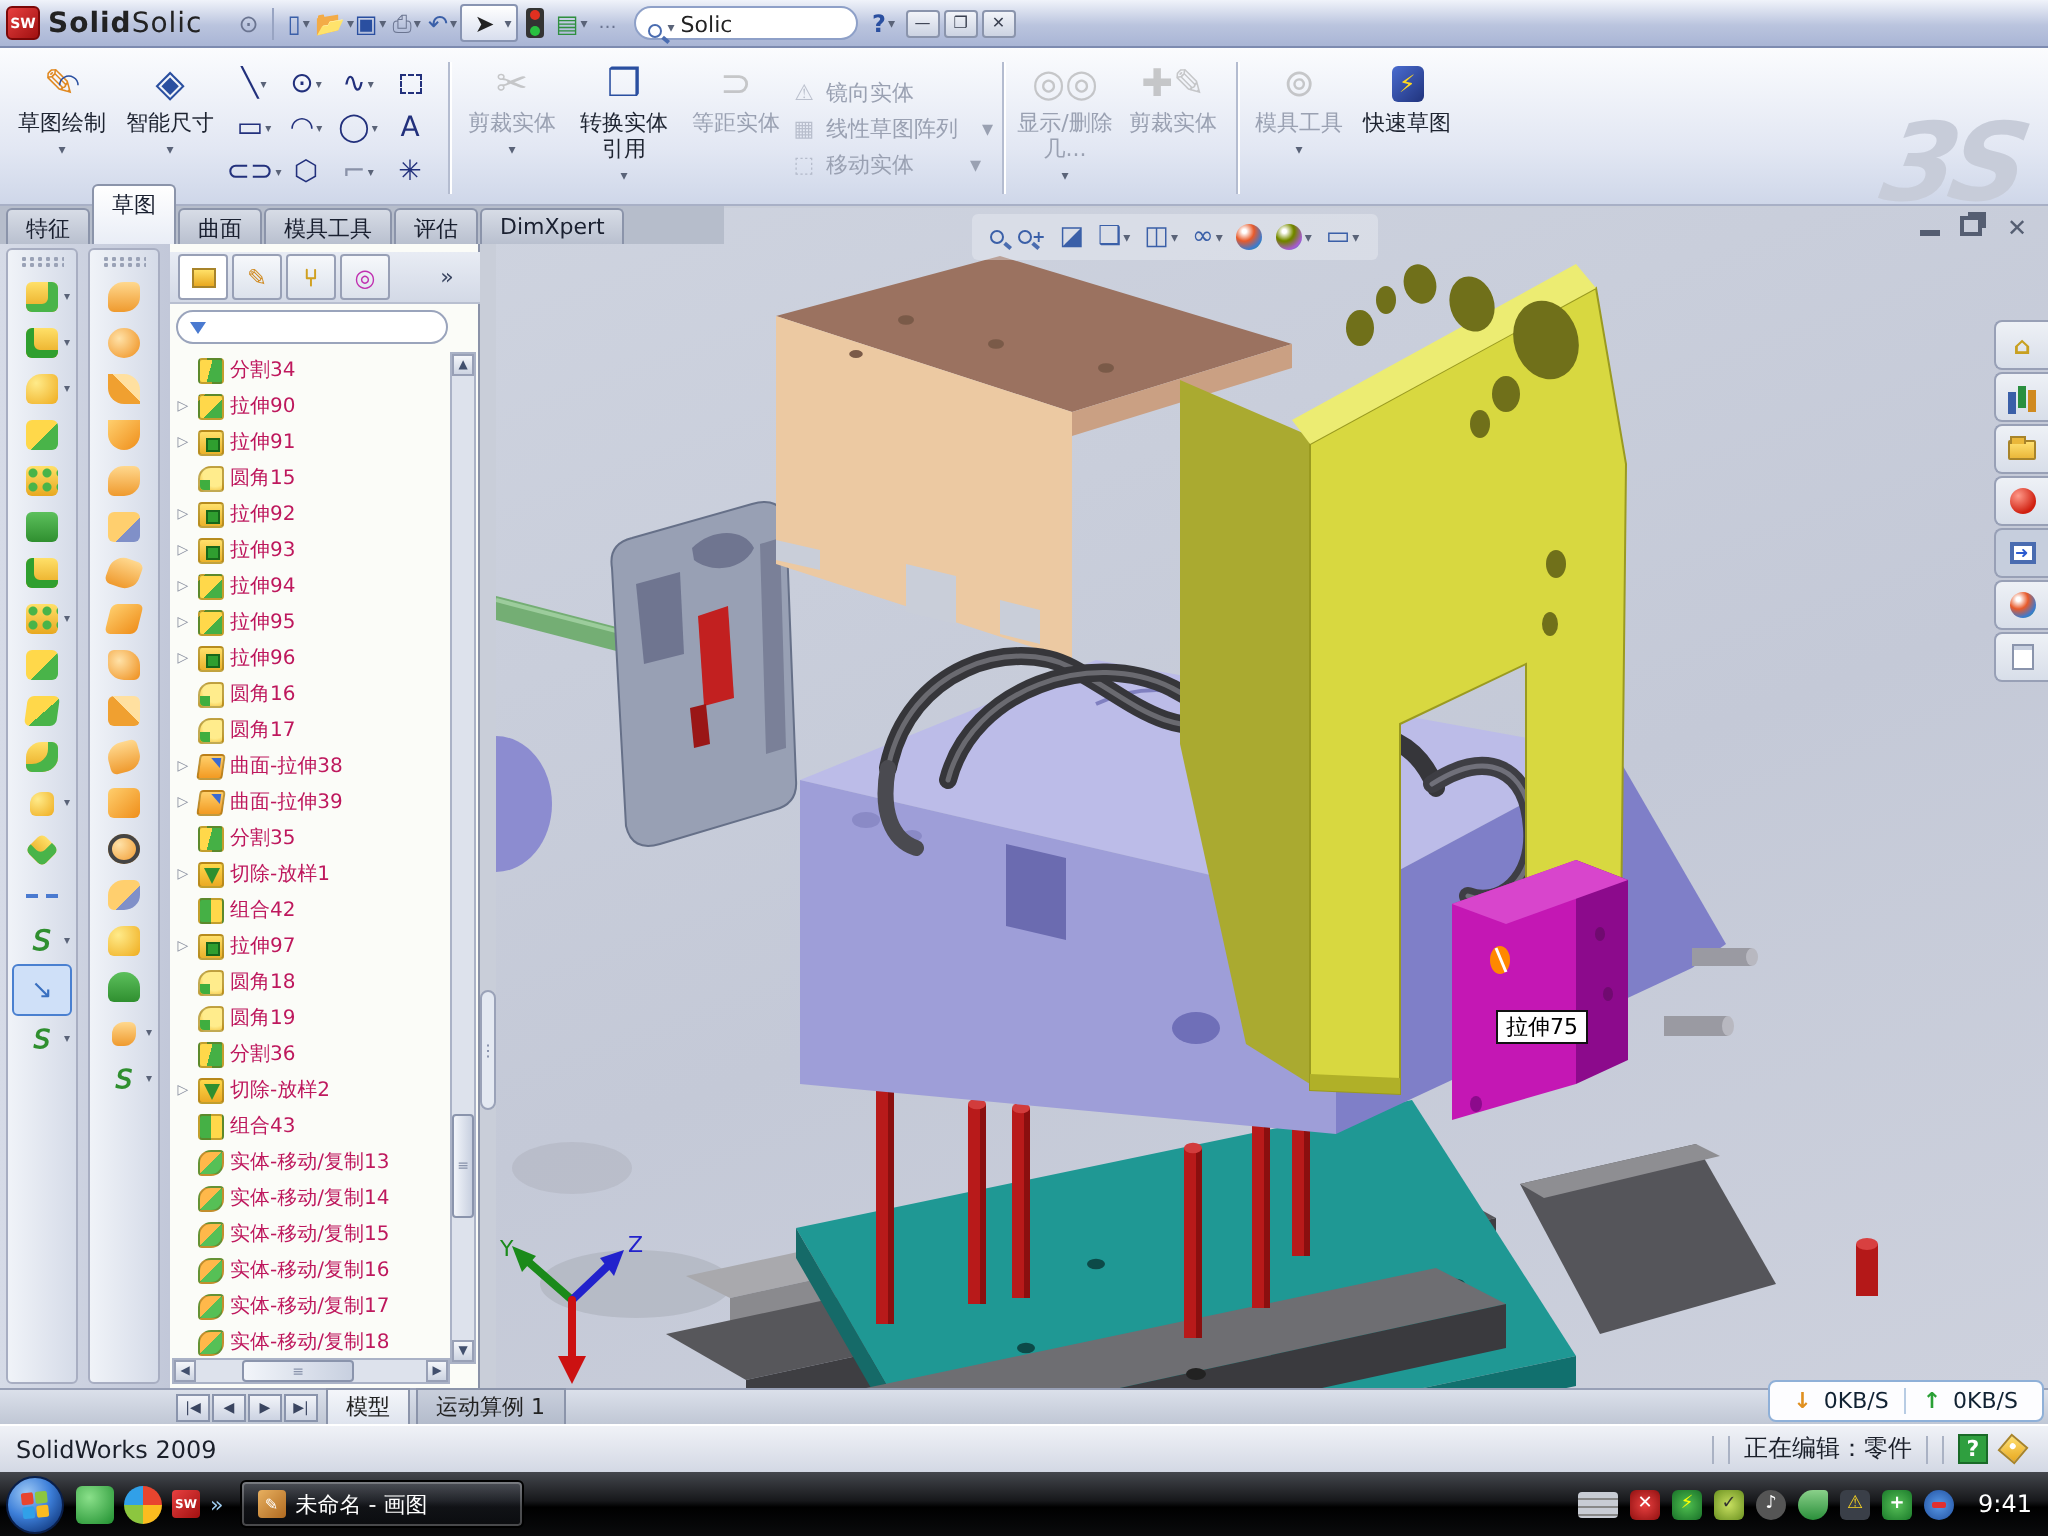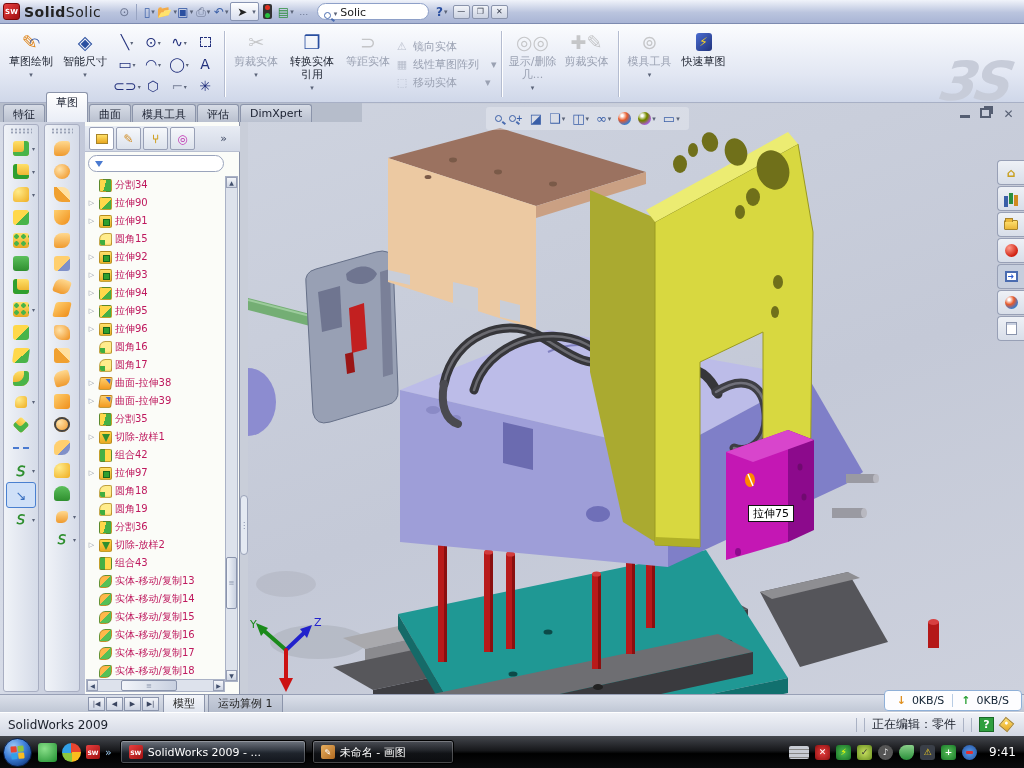--- a/index.html
+++ b/index.html
@@ -841,24 +841,20 @@
       <i style="background:#e8452f"></i>
         <i style="background:#8cc63f"></i>
         <i style="background:#31a0e8"></i>
         <i style="background:#fbbc1f"></i>
     </span>
   </div>
   <span class="qlico" style="background:radial-gradient(circle at 35% 30%,#8ae08a,#1f8f2f)"></span>
   <span class="qlico" style="background:conic-gradient(#e8452f 0 25%,#fbbc1f 0 50%,#8cc63f 0 75%,#31a0e8 0);border-radius:50%"></span>
   <span class="qlico minicube">SW</span>
   <span class="chev">»</span>
-  <div class="taskbtn active">
-    <span class="minicube">SW</span>
-    <span>SolidWorks 2009 - ...</span>
-  </div>
   <div class="taskbtn idle">
     <span class="paintico">✎</span>
     <span>未命名 - 画图</span>
   </div>
   <div id="tray">
     <span class="kb"></span>
     <span class="tico" style="background:radial-gradient(#e84040,#901010)">✕</span>
     <span class="tico" style="background:radial-gradient(#50c050,#187028);color:#ff0">⚡</span>
     <span class="tico" style="background:radial-gradient(#c8e060,#6a9020);color:#333">✓</span>
     <span class="tico" style="background:#555;border-radius:50%">♪</span>

